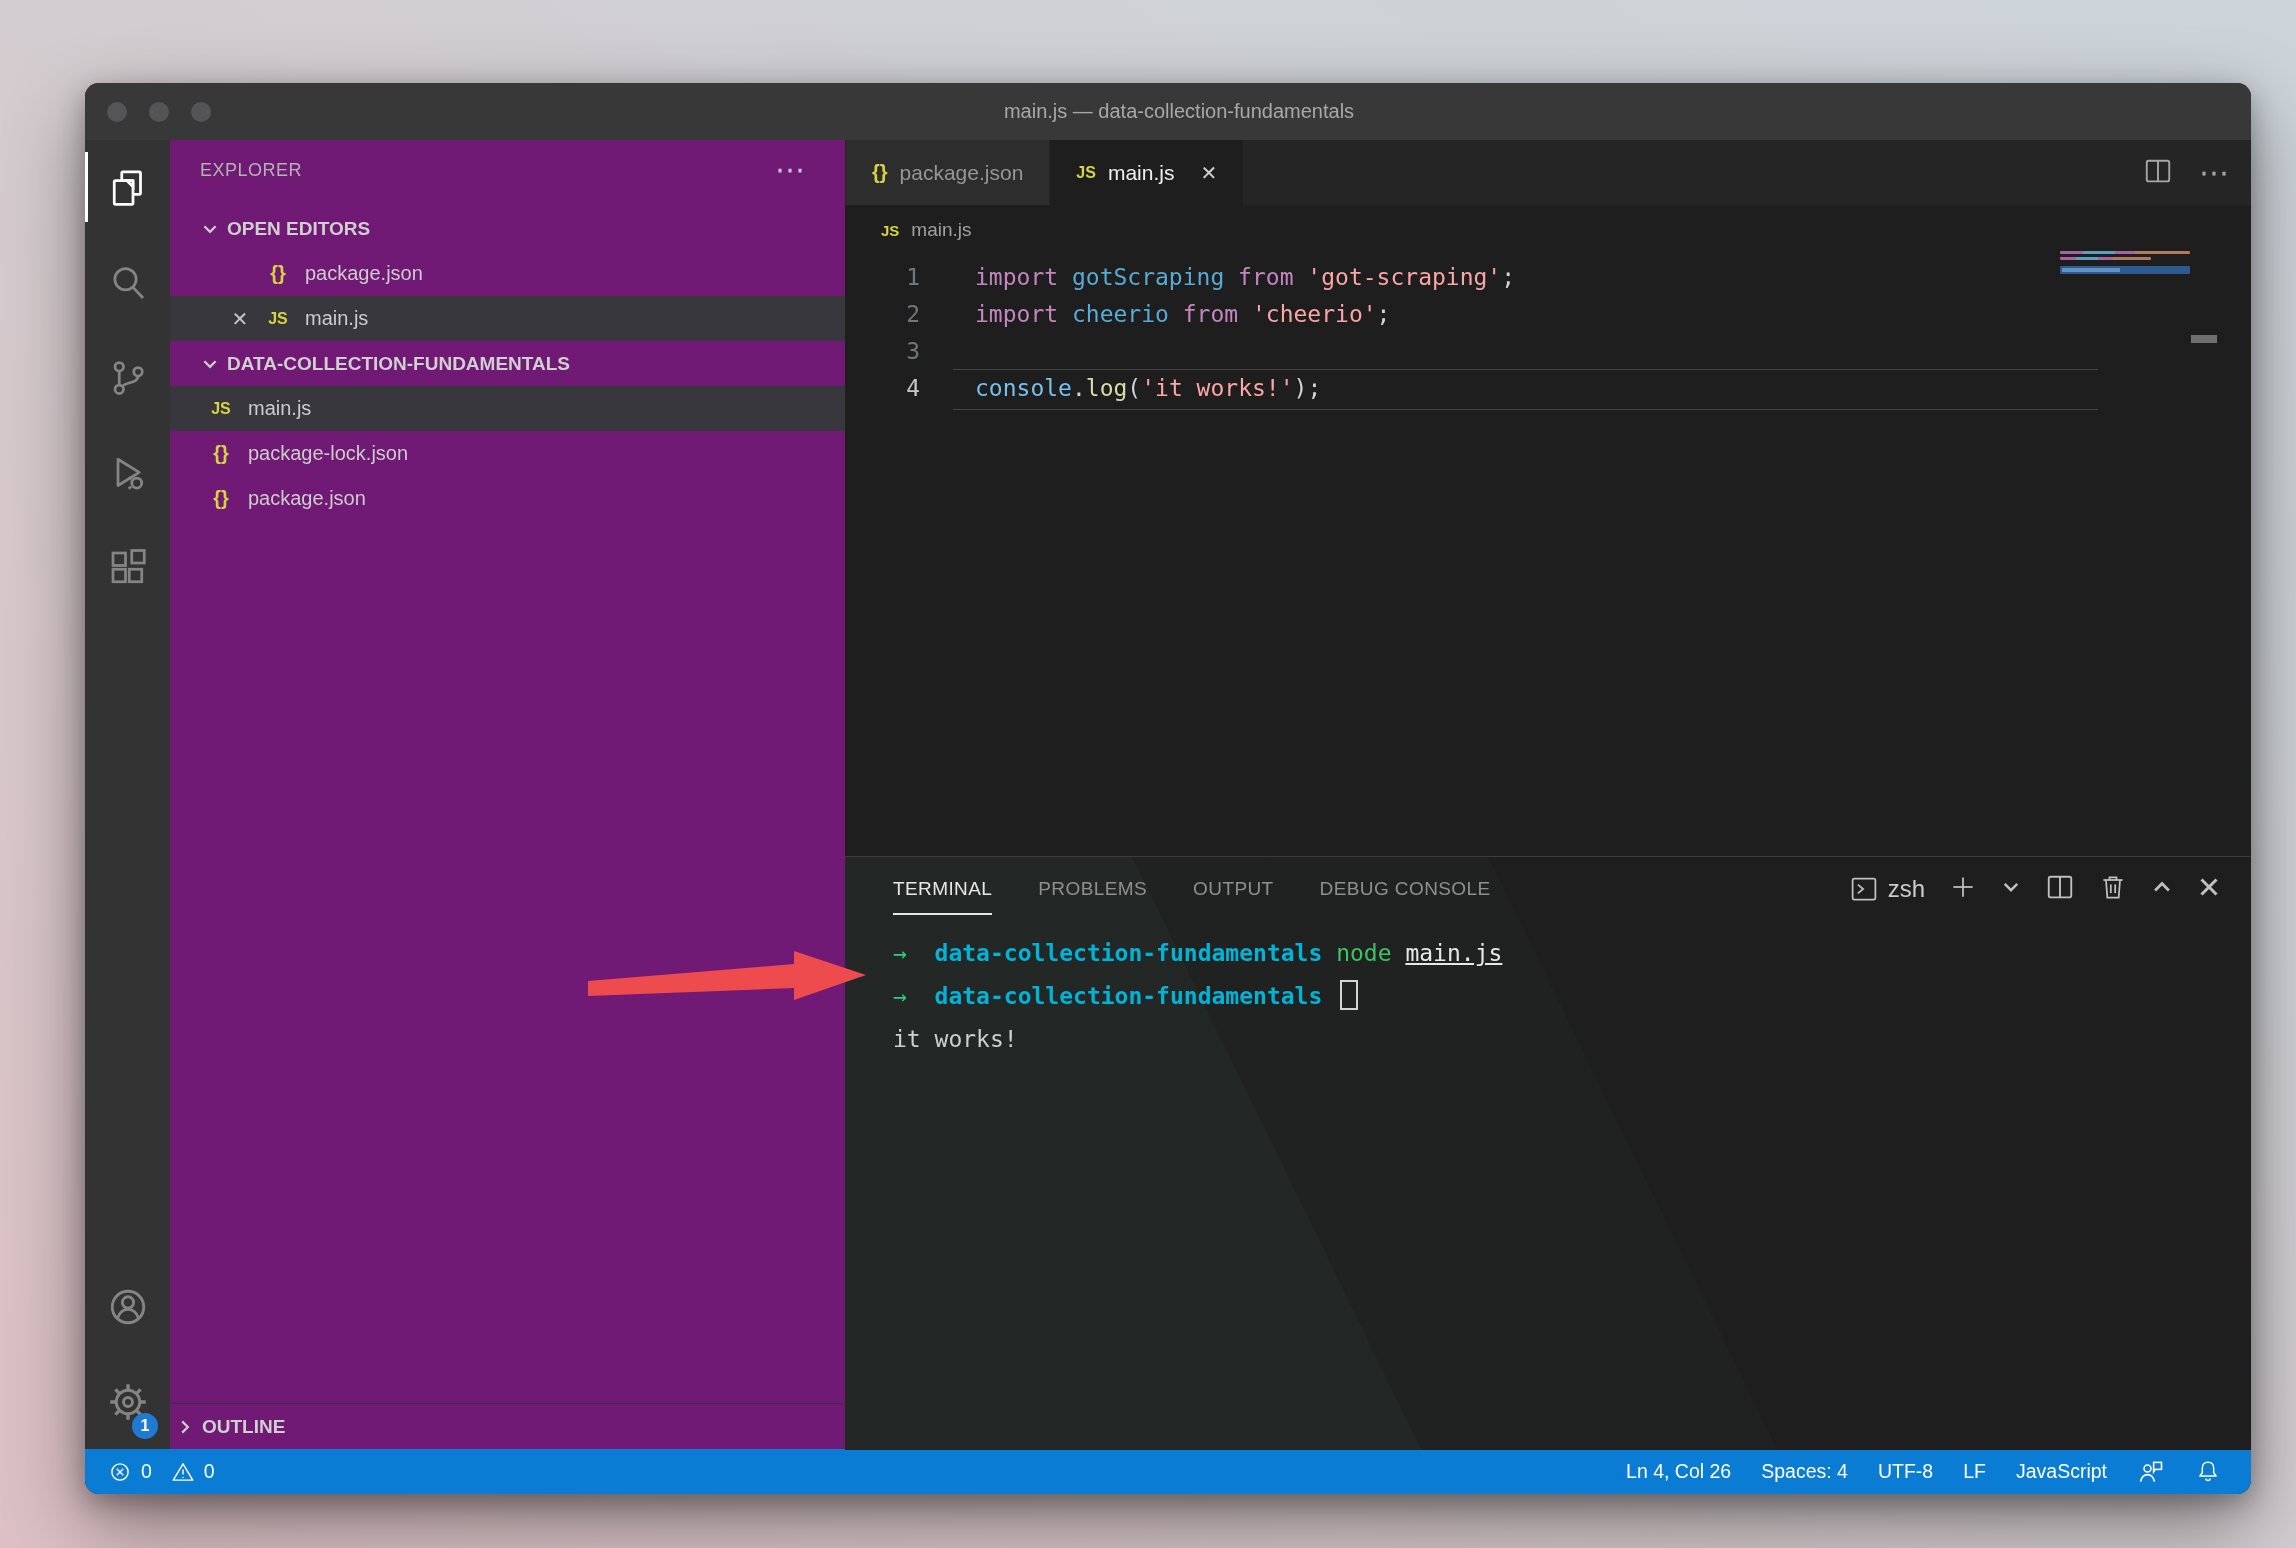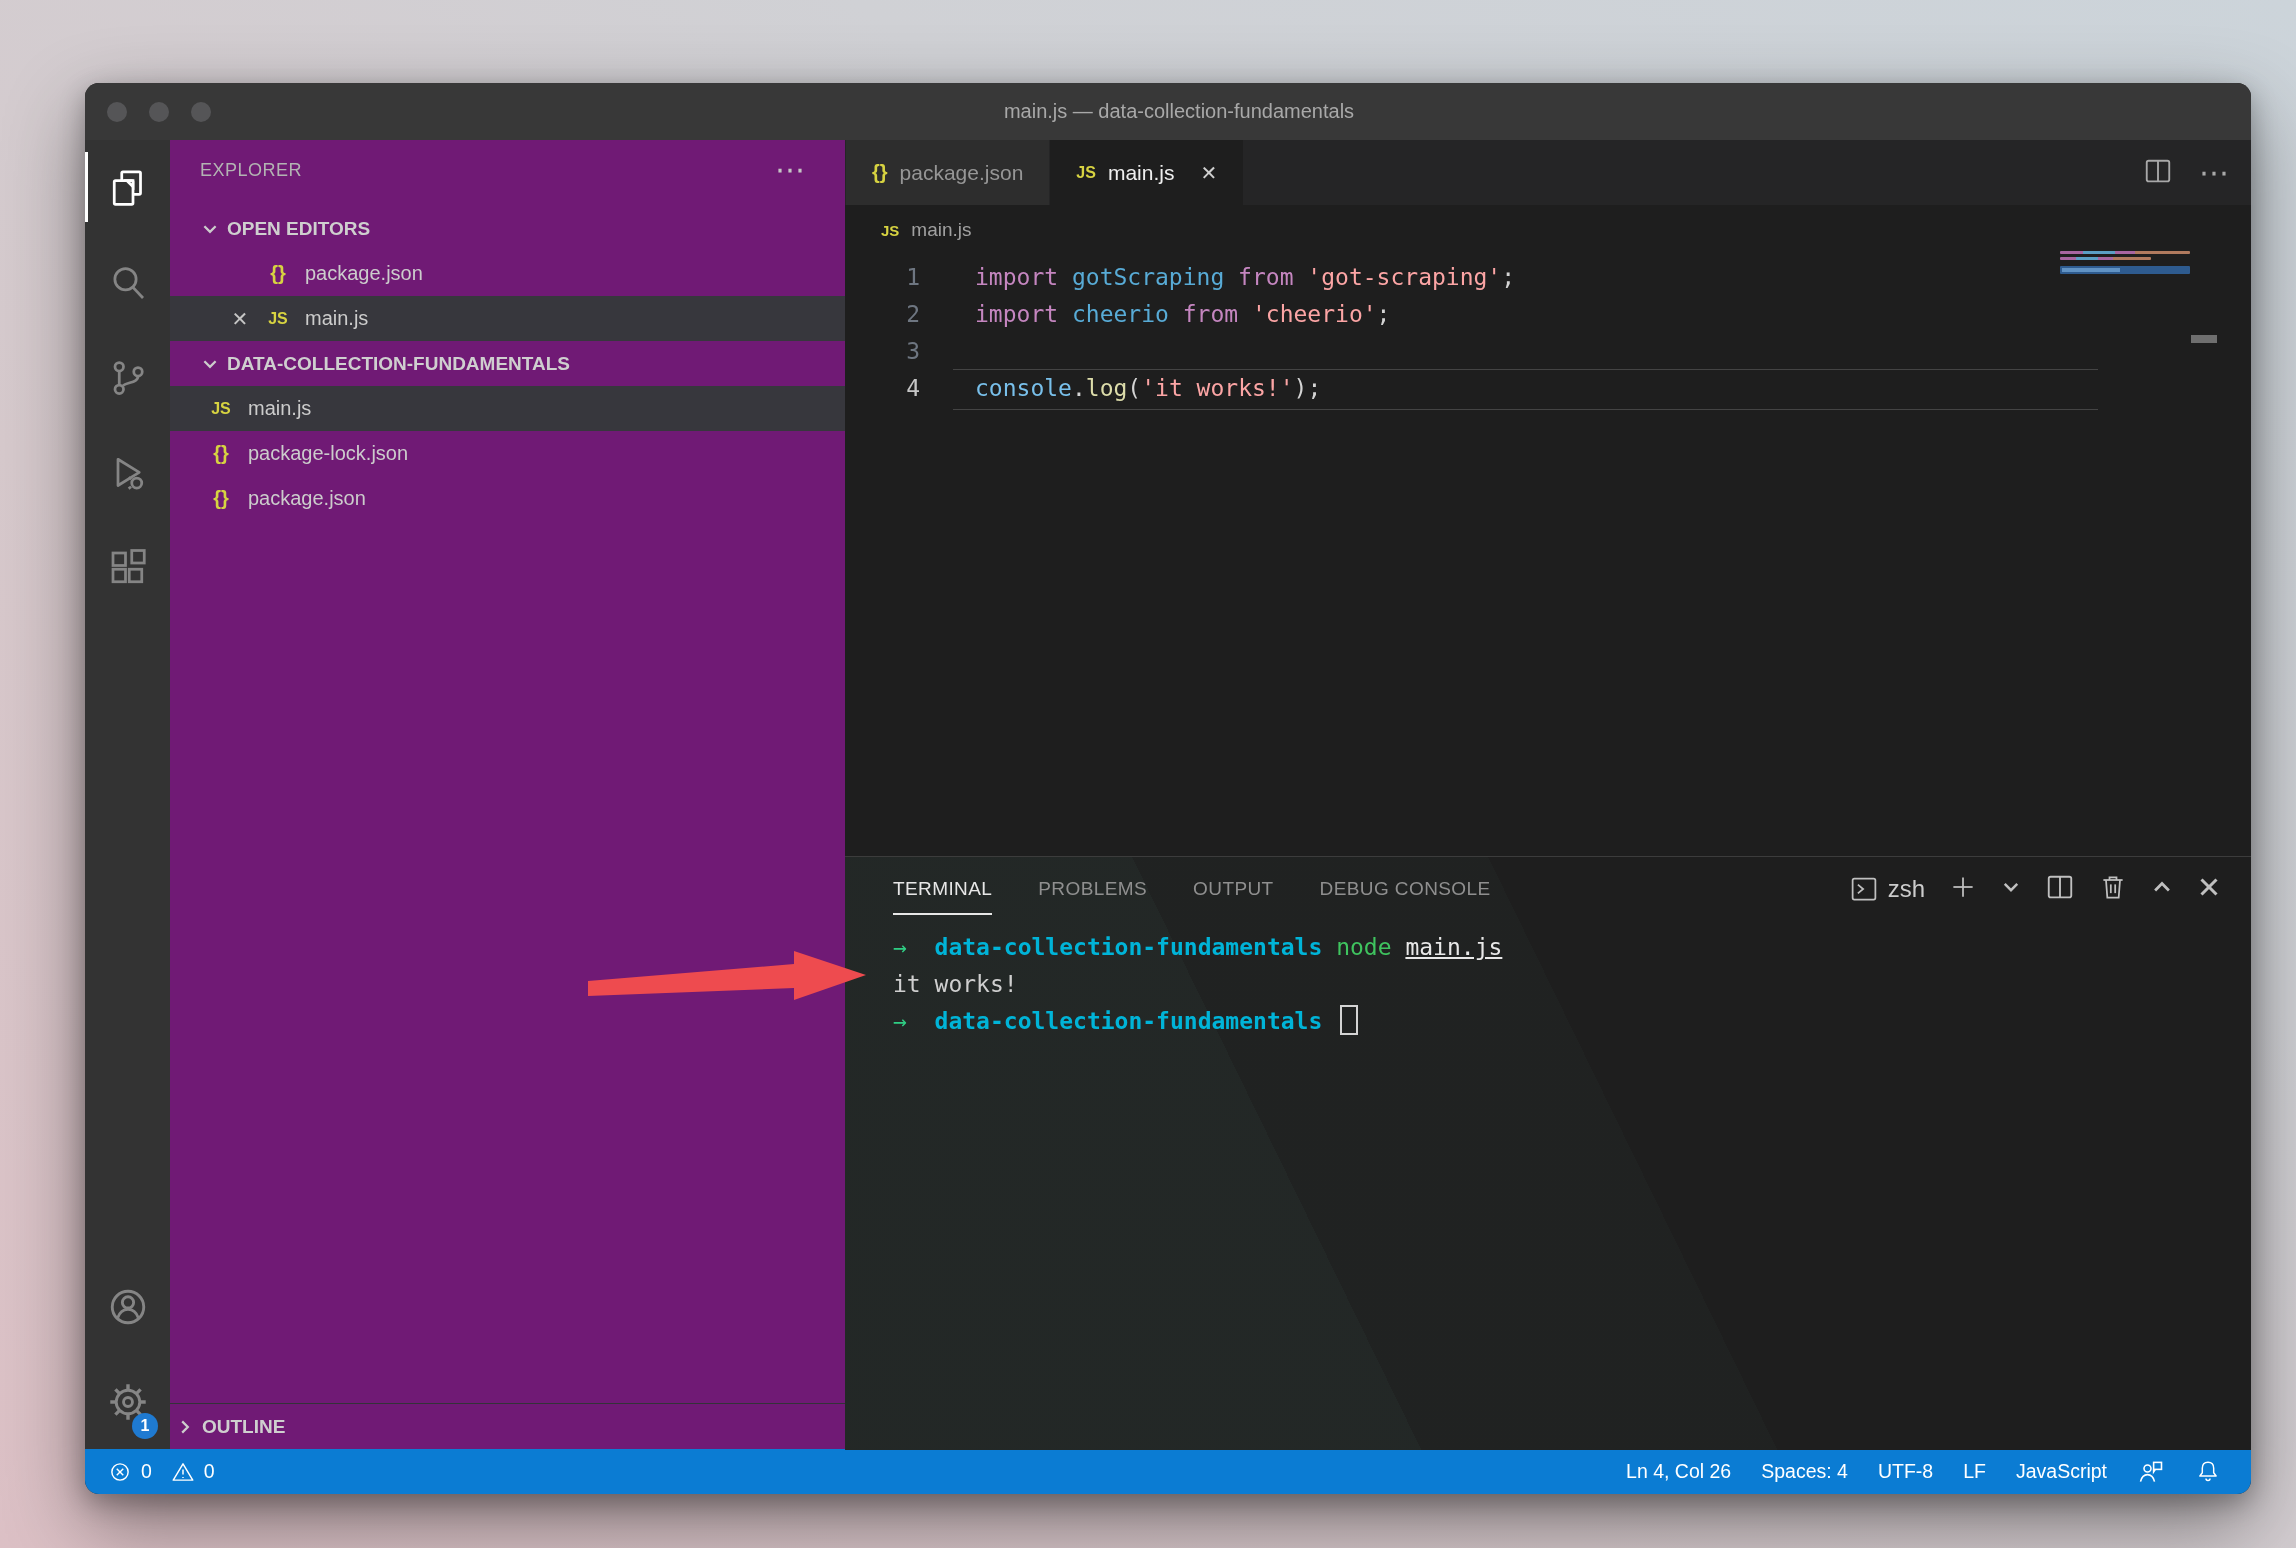--- a/index.html
+++ b/index.html
@@ -91,21 +91,21 @@
     background:linear-gradient(64deg,rgba(70,110,98,.12) 0 34%,rgba(70,110,98,.05) 34% 55%,rgba(70,110,98,0) 55%);}
   .panel-header{height:64px;display:flex;align-items:center;padding:0 30px 0 48px;position:relative;z-index:1;}
   .ptab{font-size:19px;letter-spacing:.4px;color:#8f8f8f;margin-right:46px;height:100%;display:flex;align-items:center;position:relative;}
   .ptab.active{color:#e7e7e7;}
   .ptab.active::after{content:"";position:absolute;left:0;right:0;bottom:6px;height:2px;background:#e7e7e7;}
   .panel-actions{margin-left:auto;display:flex;align-items:center;gap:24px;color:#cccccc;}
   .panel-actions svg{stroke:#c0c0c0;fill:none;stroke-width:2;}
   .zsh-group{display:flex;align-items:center;gap:10px;}
   .zsh-label{font-size:24px;color:#cccccc;}
   .term{position:relative;z-index:1;padding:8px 0 0 48px;font-family:"DejaVu Sans Mono",monospace;font-size:23px;}
-  .tline{height:37px;line-height:37px;white-space:pre;}
+  .tline{height:37px;line-height:37px;white-space:pre;margin-top:6px;}
   .arrow{color:#2fce84;} .dir{color:#00b4d8;font-weight:bold;} .cmd{color:#3fc45f;}
   .arg{color:#e8e8e8;text-decoration:underline;} .pl{color:#cfcfcf;}
   .cursor{display:inline-block;width:14px;height:26px;border:2px solid #d4d4d4;vertical-align:-4px;margin-left:4px;}
   
   .statusbar{height:45px;flex:0 0 45px;background:#0b7cd3;color:#ffffff;display:flex;align-items:center;
     padding:0 30px 0 22px;font-size:19.5px;}
   .sb-left{display:flex;align-items:center;gap:8px;}
   .sb-right{margin-left:auto;display:flex;align-items:center;gap:30px;}
   .statusbar svg{stroke:#ffffff;fill:none;stroke-width:1.8;}
   .sb-item{display:flex;align-items:center;gap:8px;}
@@ -358,22 +358,22 @@
             <span>
               <svg width="24" height="24" viewBox="0 0 16 16">
                   <line x1="3" y1="3" x2="13" y2="13"></line>
                   <line x1="13" y1="3" x2="3" y2="13"></line>
                 </svg>
             </span>
           </div>
         </div>
         <div class="term">
           <div class="tline"><span class="tok arrow">→</span><span class="tok pl">  </span><span class="tok dir">data-collection-fundamentals</span><span class="tok pl"> </span><span class="tok cmd">node</span><span class="tok pl"> </span><span class="tok arg">main.js</span></div>
+          <div class="tline"><span class="tok arrow">→</span><span class="tok pl">  </span><span class="tok dir">data-collection-fundamentals</span><span class="tok pl"> </span><span class="tok cursor"> </span></div>
           <div class="tline"><span class="tok pl">it works!</span></div>
-          <div class="tline"><span class="tok arrow">→</span><span class="tok pl">  </span><span class="tok dir">data-collection-fundamentals</span><span class="tok pl"> </span><span class="tok cursor"> </span></div>
         </div>
       </div>
     </div>
   </div>
 
   <div class="statusbar">
     <div class="sb-left">
       <span class="sb-item">
         <svg width="26" height="26" viewBox="0 0 32 32">
             <circle cx="16" cy="16" r="10"></circle>

